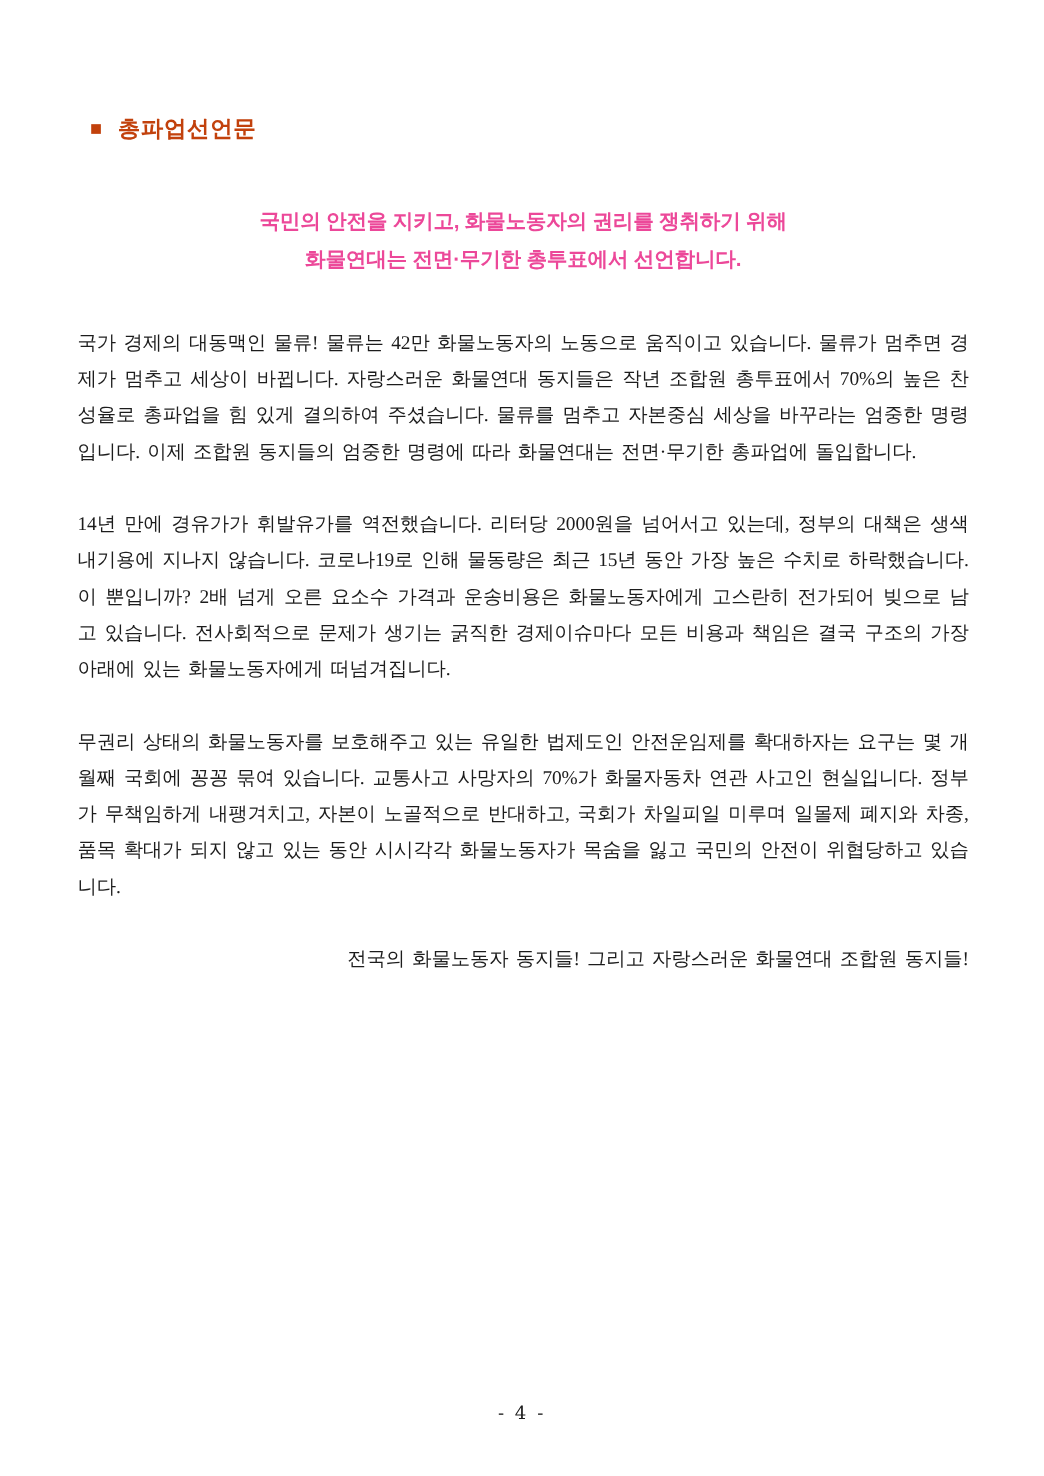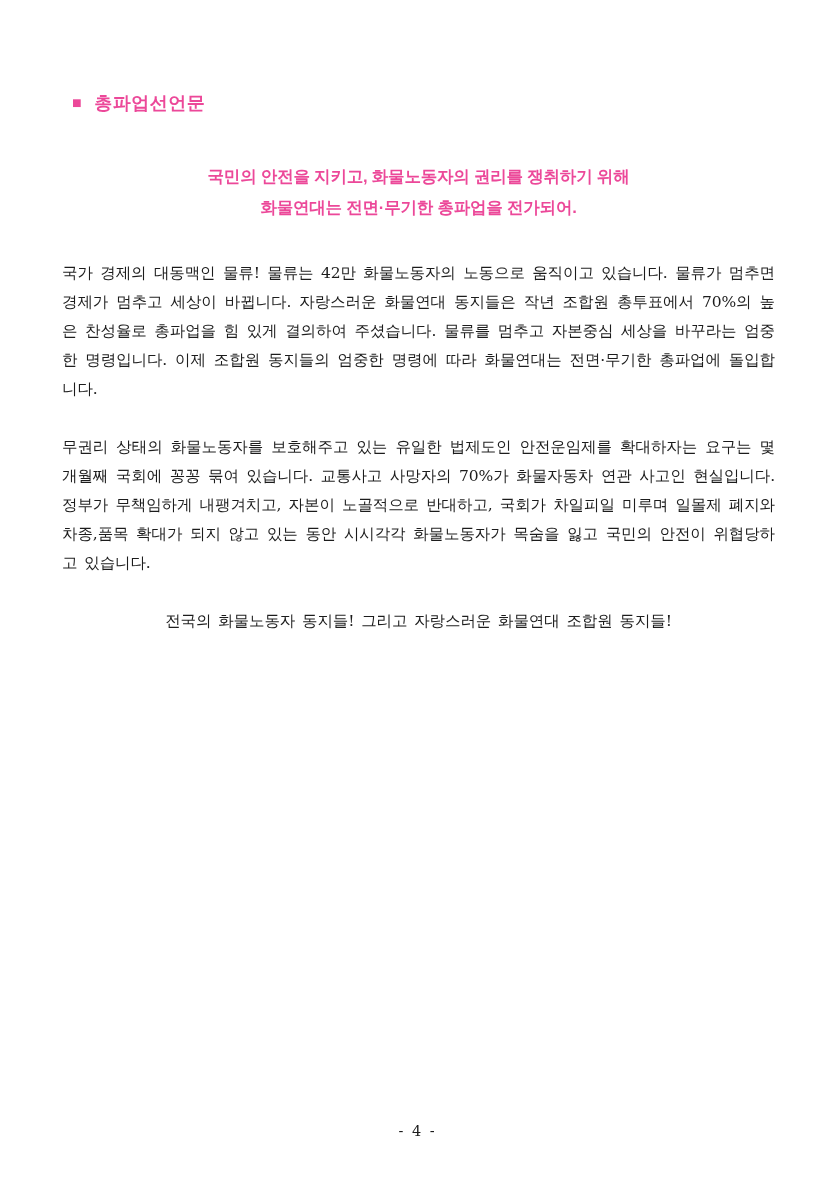--- a/index.html
+++ b/index.html
@@ -17,21 +17,21 @@
     padding: 92px 60px 0 62px;
     color: #1c1c1c;
     font-family: "DejaVu Serif", "Liberation Serif", serif;
     overflow: hidden;
   }
   .section-heading {
     font-family: "Liberation Sans", "DejaVu Sans", sans-serif;
     font-weight: bold;
     font-size: 18px;
     line-height: 22px;
-    color: #ec4899;
+    color: #c2410c;
     margin: 0 0 46px 10px;
     letter-spacing: 0.5px;
   }
   .section-heading .bullet {
     display: inline-block;
     margin-right: 12px;
     font-size: 16px;
     transform: translateY(-1px);
   }
   .decl-title {
@@ -47,24 +47,25 @@
   .decl-title p {
     margin: 0;
   }
   .para {
     font-size: 15.5px;
     line-height: 29px;
     text-align: justify;
     margin: 0 0 29px 0;
     letter-spacing: -0.1px;
     word-spacing: 2px;
+    font-family: Liberation Serif, serif;
   }
   .para.closing-first {
     margin-bottom: 0;
-    text-align: center;
+    text-align: right;
   }
   .page-footer {
     position: absolute;
     bottom: 42px;
     left: 0;
     width: 100%;
     text-align: center;
     font-size: 14.5px;
     letter-spacing: 2px;
     color: #1c1c1c;
@@ -74,25 +75,26 @@
 <body>
 
 <div class="page">
 
   <div class="section-heading">
     <span class="bullet">■</span><span>총파업선언문</span>
   </div>
 
   <div class="decl-title">
     <p>국민의 안전을 지키고, 화물노동자의 권리를 쟁취하기 위해</p>
-    <p>화물연대는 전면·무기한 총파업을 전가되어.</p>
+    <p>화물연대는 전면·무기한 총투표에서 선언합니다.</p>
   </div>
 
   <p class="para">국가 경제의 대동맥인 물류! 물류는 42만 화물노동자의 노동으로 움직이고 있습니다. 물류가 멈추면 경제가 멈추고 세상이 바뀝니다. 자랑스러운 화물연대 동지들은 작년 조합원 총투표에서 70%의 높은 찬성율로 총파업을 힘 있게 결의하여 주셨습니다. 물류를 멈추고 자본중심 세상을 바꾸라는 엄중한 명령입니다. 이제 조합원 동지들의 엄중한 명령에 따라 화물연대는 전면·무기한 총파업에 돌입합니다.</p>
 
+  <p class="para">14년 만에 경유가가 휘발유가를 역전했습니다. 리터당 2000원을 넘어서고 있는데, 정부의 대책은 생색내기용에 지나지 않습니다. 코로나19로 인해 물동량은 최근 15년 동안 가장 높은 수치로 하락했습니다. 이 뿐입니까? 2배 넘게 오른 요소수 가격과 운송비용은 화물노동자에게 고스란히 전가되어 빚으로 남고 있습니다. 전사회적으로 문제가 생기는 굵직한 경제이슈마다 모든 비용과 책임은 결국 구조의 가장 아래에 있는 화물노동자에게 떠넘겨집니다.</p>
 
   <p class="para">무권리 상태의 화물노동자를 보호해주고 있는 유일한 법제도인 안전운임제를 확대하자는 요구는 몇 개월째 국회에 꽁꽁 묶여 있습니다. 교통사고 사망자의 70%가 화물자동차 연관 사고인 현실입니다. 정부가 무책임하게 내팽겨치고, 자본이 노골적으로 반대하고, 국회가 차일피일 미루며 일몰제 폐지와 차종,품목 확대가 되지 않고 있는 동안 시시각각 화물노동자가 목숨을 잃고 국민의 안전이 위협당하고 있습니다.</p>
 
 
   <p class="para closing-first">전국의 화물노동자 동지들! 그리고 자랑스러운 화물연대 조합원 동지들!</p>
 
 
   <div class="page-footer">- 4 -</div>
 
 </div>

